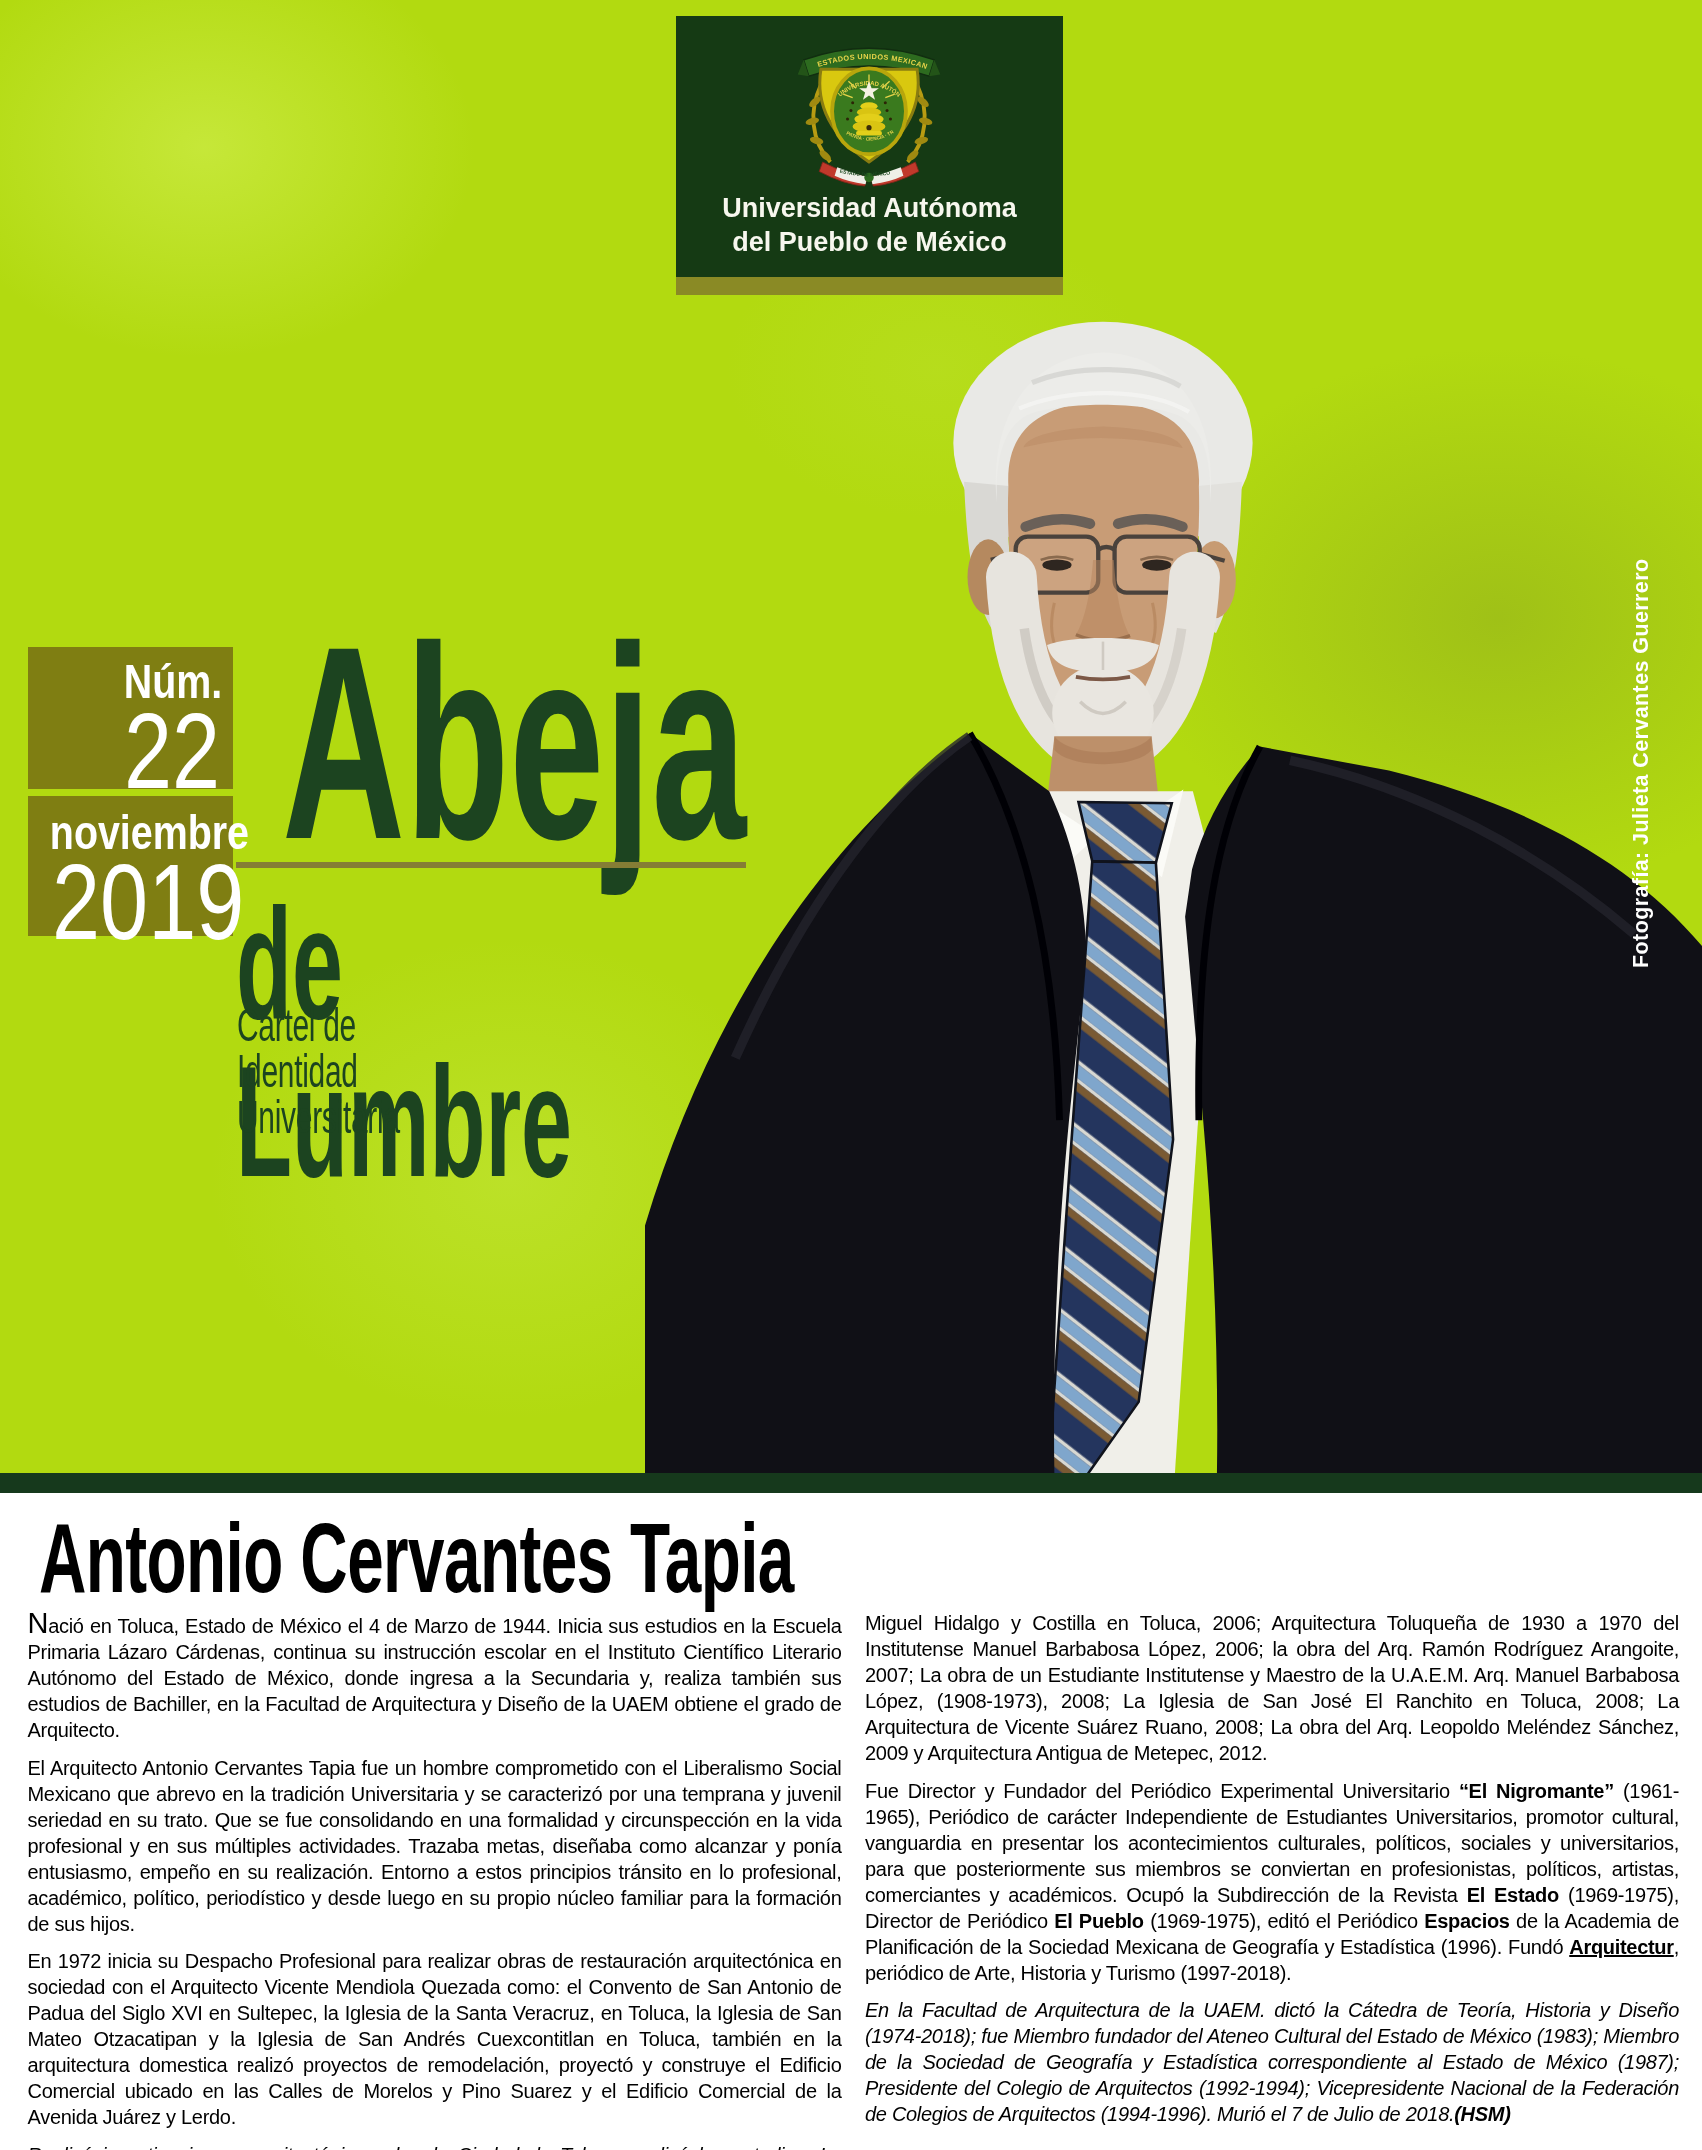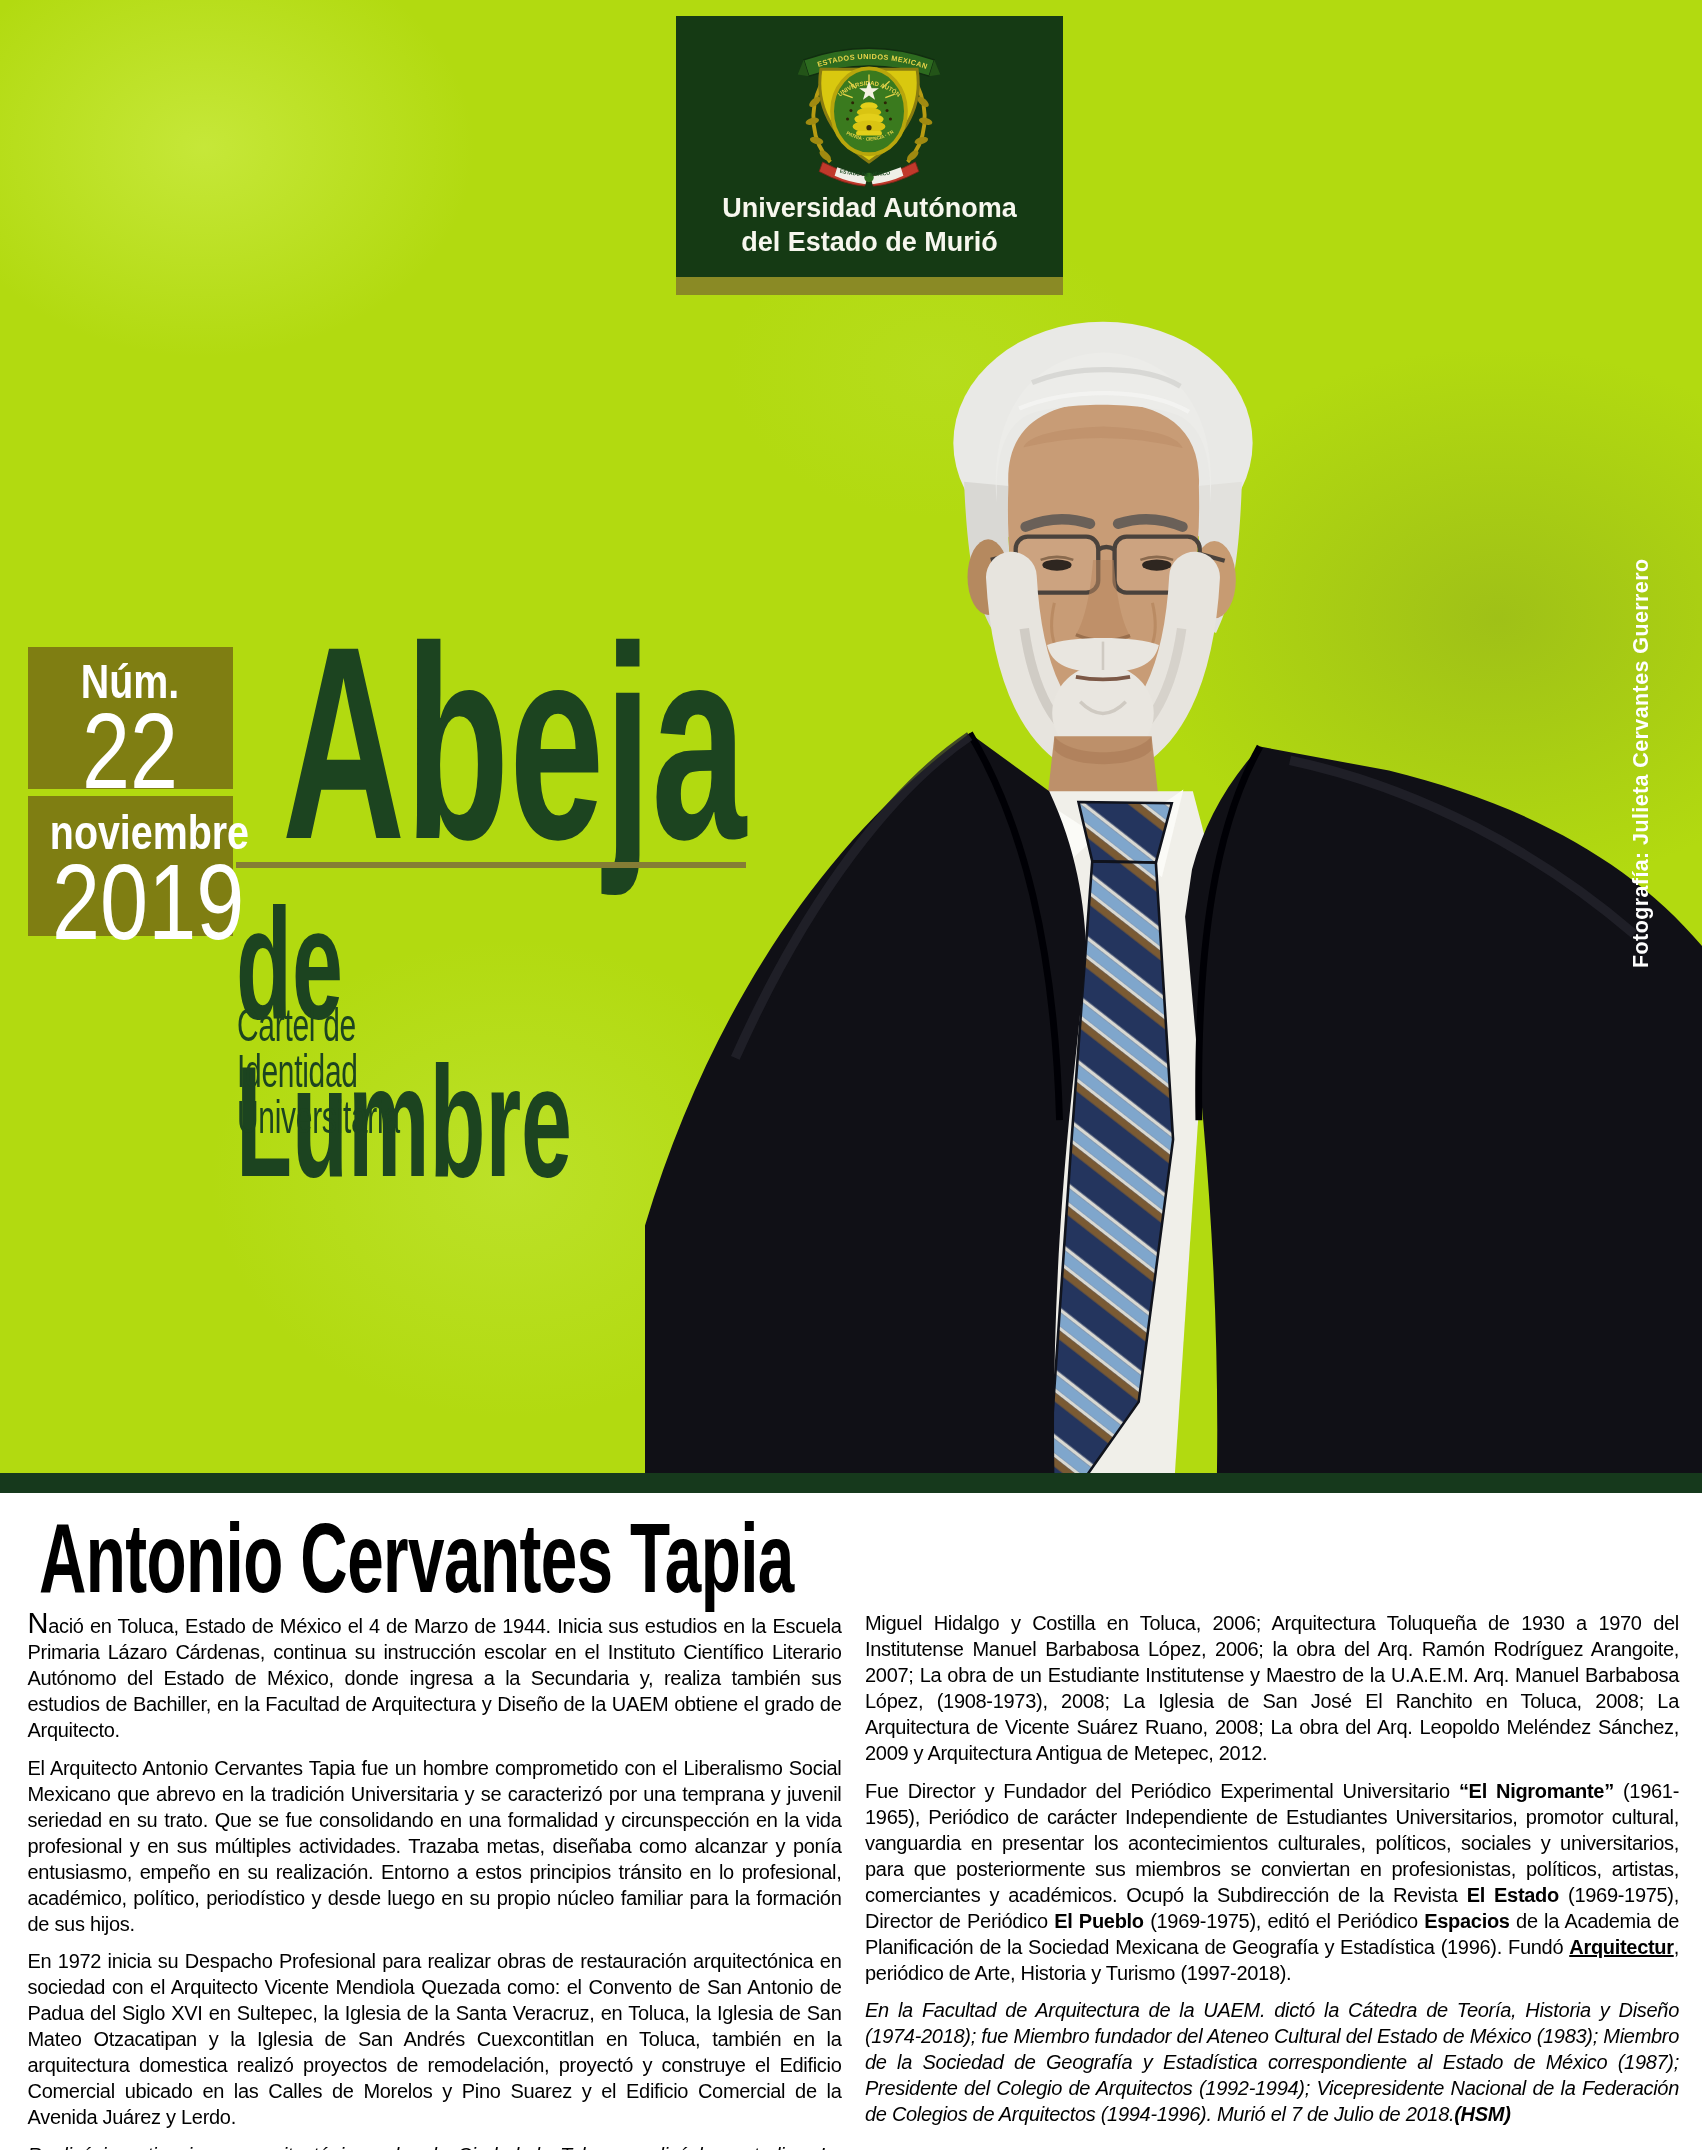--- a/index.html
+++ b/index.html
@@ -14,21 +14,21 @@
       radial-gradient(301px 215px at 55% 25%, rgba(190,226,50,.35), rgba(190,226,50,0) 70%),
       #b2da10;}
   .divider-bar{position:absolute;left:0;top:1473px;width:1702px;height:20px;background:#16391c;z-index:6;}
   
   .uni-box{position:absolute;left:676px;top:15.5px;width:387px;height:279px;background:#153a14;z-index:4;}
   .uni-box .gold-strip{position:absolute;left:0;bottom:0;width:100%;height:18px;background:#8a8a25;}
   .uni-name{position:absolute;left:0;top:175px;width:100%;text-align:center;color:#f7f7ee;
     font-weight:bold;font-size:27px;line-height:34px;}
   .crest{position:absolute;left:120px;top:17px;width:146px;height:155px;}
   
-  .issue{position:absolute;left:27.5px;top:647px;width:205px;z-index:5;color:#fff;text-align:center;}
+  .issue{position:absolute;left:27.5px;top:647px;width:205px;z-index:5;color:#fff;text-align:right;}
   .issue .box{background:#7f7e12;}
   .issue .b1{height:142px;padding-top:11.2px;box-sizing:border-box;}
   .issue .b2{height:140px;margin-top:6.9px;padding-top:13px;box-sizing:border-box;}
   .issue .lab{font-weight:bold;font-size:48px;line-height:48px;display:inline-block;transform:scaleX(.82);transform-origin:50% 0;}
   .issue .big{font-weight:400;font-size:108px;line-height:90px;display:inline-block;transform:scaleX(.8);transform-origin:50% 0;}
   
   .masthead{position:absolute;left:0;top:0;z-index:5;color:#1c4420;}
   .mh-abeja{position:absolute;left:282px;top:605px;font-size:275px;font-weight:bold;line-height:1;}
   .mh-abeja>span{display:inline-block;transform:scaleX(.62);transform-origin:0 0;}
   .mh-line{position:absolute;left:236px;top:862px;width:510px;height:6px;background:#857d35;}
@@ -126,21 +126,21 @@
         <path d="M278,300 Q220,330 174,334 L180,356 Q230,352 286,322 Z" fill="#c0392b" stroke="#7e2418" stroke-width="2"></path>
         <path d="M96,312 Q150,332 166,334 L162,352 Q120,346 90,332 Z" fill="#efefe7"></path>
         <path d="M244,312 Q190,332 174,334 L178,352 Q220,346 250,332 Z" fill="#efefe7"></path>
         <circle cx="170" cy="336" r="11" fill="#2d6b1f"></circle>
         <text font-size="12" fill="#1d4a20" font-weight="bold">
           <textPath href="#arcRib" startOffset="12%">ESTADO DE MÉXICO</textPath>
         </text>
       </svg>
       <div class="uni-name">
         <div>Universidad Autónoma</div>
-        <div>del Estado de Murió</div>
+        <div>del Pueblo de México</div>
       </div>
       <div class="gold-strip"></div>
     </div>
 
     <svg class="portrait" viewBox="0 0 2458 2730">
       <defs>
         <pattern id="tiePat" width="120" height="120" patternUnits="userSpaceOnUse" patternTransform="rotate(38)">
           <rect width="120" height="120" fill="#24355e"></rect>
           <rect y="50" width="120" height="9" fill="#d8d8d2"></rect>
           <rect y="59" width="120" height="26" fill="#7fa6cc"></rect>

